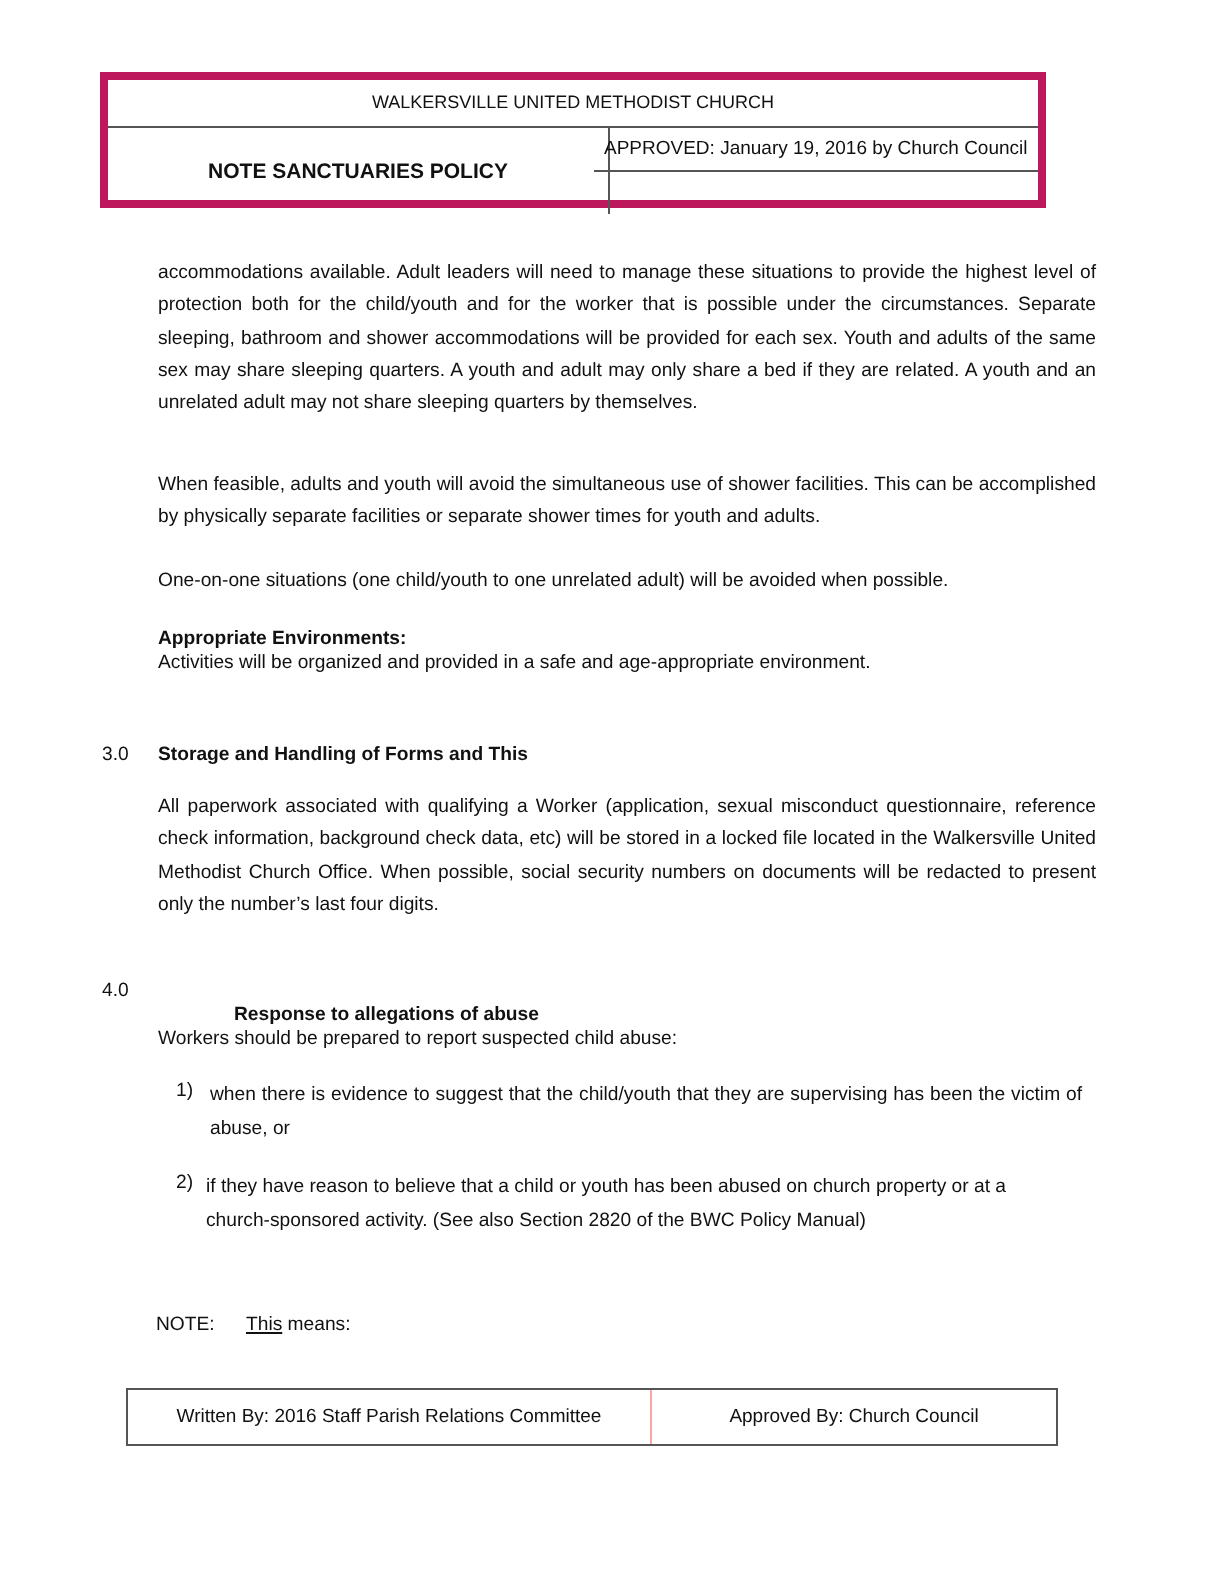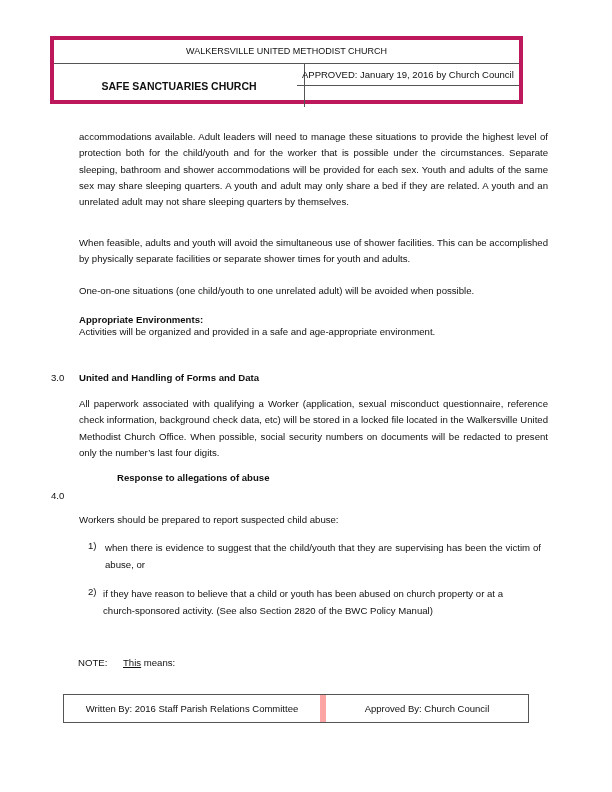--- a/index.html
+++ b/index.html
@@ -24,46 +24,46 @@
   .bold { font-weight: bold; }
   .sec-num { position: absolute; left: 51px; font-size: 9.6px; font-weight: normal; }
   .sec-title { position: absolute; left: 79px; font-size: 9.6px; font-weight: bold; }
   .li-num { position: absolute; left: 88px; font-size: 9.6px; }
   .li-text { position: absolute; width: 436px; font-size: 9.6px; line-height: 16.5px; }
   .note { position: absolute; top: 657px; font-size: 9.6px; }
   .ul { text-decoration: underline; }
   .ftr { position: absolute; left: 63px; top: 694px; width: 466px; height: 29px;
          border: 1px solid #555; box-sizing: border-box; }
   .ftr-l { position: absolute; left: 0; top: 0; width: 262px; height: 100%;
-           border-right: 6px solid #fca5a5; box-sizing: border-box;
+           border-right: 1px solid #fca5a5; box-sizing: border-box;
            font-size: 9.5px; text-align: center; line-height: 27px; }
   .ftr-r { position: absolute; left: 262px; top: 0; right: 0; height: 100%;
            font-size: 9.5px; text-align: center; line-height: 27px; }
 </style>
 </head>
 <body>
 
 <div class="hdr">
   <div class="hdr-top">WALKERSVILLE UNITED METHODIST CHURCH</div>
-  <div class="hdr-left">SAFE SANCTUARIES CHURCH</div>
+  <div class="hdr-left">NOTE SANCTUARIES POLICY</div>
   <div class="hdr-r1">APPROVED: January 19, 2016  by Church Council</div>
 </div>
 
 <div class="p" style="top:129px;">accommodations available. Adult leaders will need to manage these situations to provide the highest level of protection both for the child/youth and for the worker that is possible under the circumstances.  Separate sleeping, bathroom and shower accommodations will be provided for each sex.  Youth and adults of the same sex may share sleeping quarters.  A youth and adult may only share a bed if they are related. A youth and an unrelated adult may not share sleeping quarters by themselves.</div>
 <div class="p" style="top:235px;">When feasible, adults and youth will avoid the simultaneous use of shower facilities. This can be accomplished by physically separate facilities or separate shower times for youth and adults.</div>
 <div class="p left" style="top:283px;">One-on-one situations (one child/youth to one unrelated adult) will be avoided when possible.</div>
 <div class="p left bold" style="top:314px; line-height:12px;">Appropriate Environments:</div>
 <div class="p left" style="top:326px; line-height:12px;">Activities will be organized and provided in a safe and age-appropriate environment.</div>
 
 <div class="sec-num" style="top:372px;">3.0</div>
-<div class="sec-title" style="top:372px;">United and Handling of Forms and Data</div>
+<div class="sec-title" style="top:372px;">Storage and Handling of Forms and This</div>
 <div class="p" style="top:396px;">All paperwork associated with qualifying a Worker (application, sexual misconduct questionnaire, reference check information, background check data, etc) will be stored in a locked file located in the Walkersville United Methodist Church Office.  When possible, social security numbers on documents will be redacted to present only the number’s last four digits.</div>
 
 <div class="sec-num" style="top:490px;">4.0</div>
-<div class="sec-title" style="top:472px;padding-left:38px;">Response to allegations of abuse</div>
+<div class="sec-title" style="top:502px;padding-left:38px;">Response to allegations of abuse</div>
 <div class="p left" style="top:514px; line-height:12px;">Workers should be prepared to report suspected child abuse:</div>
 
 <div class="li-num" style="top:540px;">1)</div>
 <div class="li-text" style="top:540px; left:105px; text-align:justify;">when there is evidence to suggest that the child/youth that they are supervising has been the victim of abuse, or</div>
 
 <div class="li-num" style="top:586px;">2)</div>
 <div class="li-text" style="top:586px; left:103px; width:420px;">if they have reason to believe that a child or youth has been abused on church property or at a church-sponsored activity.  (See also Section 2820 of the BWC Policy Manual)</div>
 
 <div class="note" style="left:78px;">NOTE:</div>
 <div class="note" style="left:123px;"><span class="ul">This</span><span> means:</span></div>

